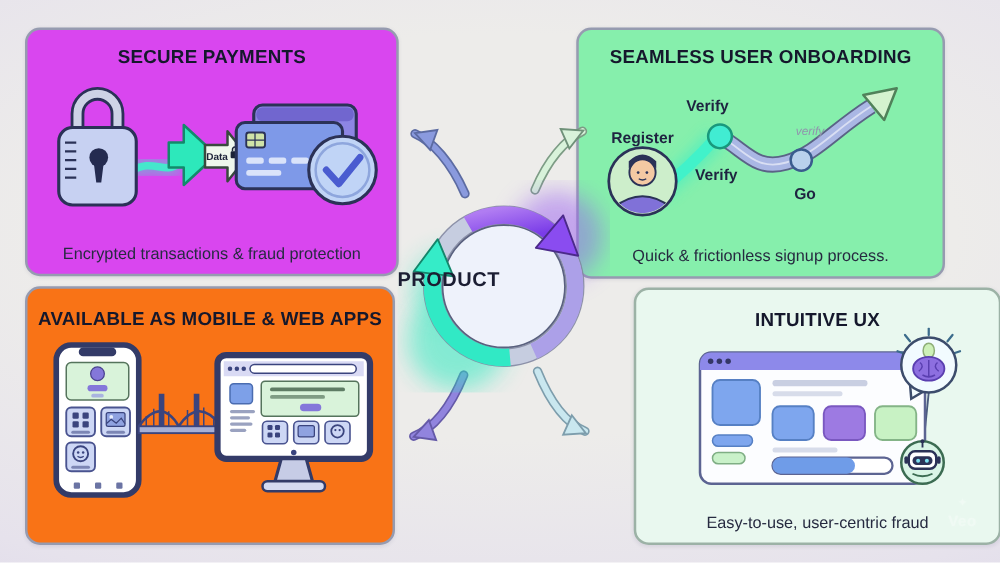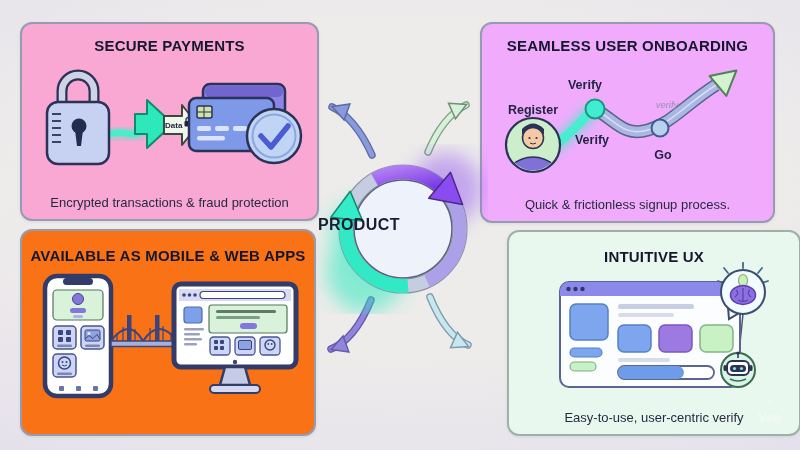--- a/index.html
+++ b/index.html
@@ -8,22 +8,22 @@
     background:
       radial-gradient(120% 95% at 50% 42%, #edecea 38%, #e6e2ec 70%, #d8d2e8 100%);
     position:relative;
   }
   .card{
     position:absolute;
     border:2px solid #969bb0;
     border-radius:12px;
     box-shadow:0 1px 3px rgba(90,90,120,.12);
   }
-  #card-secure{left:20px;top:22px;width:295px;height:195px;background:#f9a8d4;}
-  #card-onboarding{left:480px;top:22px;width:291px;height:197px;background:#f0abfc;}
+  #card-secure{left:20px;top:22px;width:295px;height:195px;background:#d946ef;}
+  #card-onboarding{left:461px;top:22px;width:291px;height:197px;background:#86efac;}
   #card-apps{left:20px;top:229px;width:292px;height:203px;background:#f97316;}
   #card-ux{left:487px;top:230px;width:290px;height:202px;background:#e9f8ef;border-color:#9cb2a6;margin-left:20px;}
   .card-title{
     position:absolute;top:13px;left:0;width:100%;text-align:center;
     font-weight:bold;font-size:15px;letter-spacing:.2px;color:#15182c;
   }
   .card-caption{
     position:absolute;bottom:9px;left:0;width:100%;text-align:center;
     font-size:13px;color:#262a40;
   }
@@ -293,21 +293,21 @@
       <circle cx="221" cy="91" r="1.6" fill="#2b3257"></circle>
       <rect x="210" y="99" width="22" height="14" rx="5" fill="#ffffff" stroke="#2b3257" stroke-width="2"></rect>
       <rect x="213" y="103" width="16" height="7" rx="3.5" fill="#2b3257"></rect>
       <circle cx="217.5" cy="106.5" r="1.6" fill="#7de0f0"></circle>
       <circle cx="224.5" cy="106.5" r="1.6" fill="#7de0f0"></circle>
       <rect x="206.5" y="103" width="3" height="6" rx="1.5" fill="#2b3257"></rect>
       <rect x="232.5" y="103" width="3" height="6" rx="1.5" fill="#2b3257"></rect>
       <path d="M213,117 q8,4 16,0" fill="none" stroke="#3c6c52" stroke-width="1.5"></path>
     </g>
   </svg>
-  <div class="card-caption">Easy-to-use, user-centric verify</div>
+  <div class="card-caption">Easy-to-use, user-centric fraud</div>
 </div>
 
 <svg id="connector-layer" width="800" height="450" viewBox="0 0 800 450">
   <g>
     <path d="M372,155 C361,130 346,113 332,107" fill="none" stroke="#5c6ba2" stroke-width="7.5" stroke-linecap="round"></path>
     <path d="M372,155 C361,130 346,113 332,107" fill="none" stroke="#8a9ade" stroke-width="4.8" stroke-linecap="round"></path>
     <polygon points="0,-8.5 16,0 0,8.5" transform="translate(347,112) rotate(200)" fill="#8a9ade" stroke="#5c6ba2" stroke-width="1.5"></polygon>
   </g>
   <g>
     <path d="M428,152 C438,128 452,112 466,105" fill="none" stroke="#7d9c85" stroke-width="7.5" stroke-linecap="round"></path>

